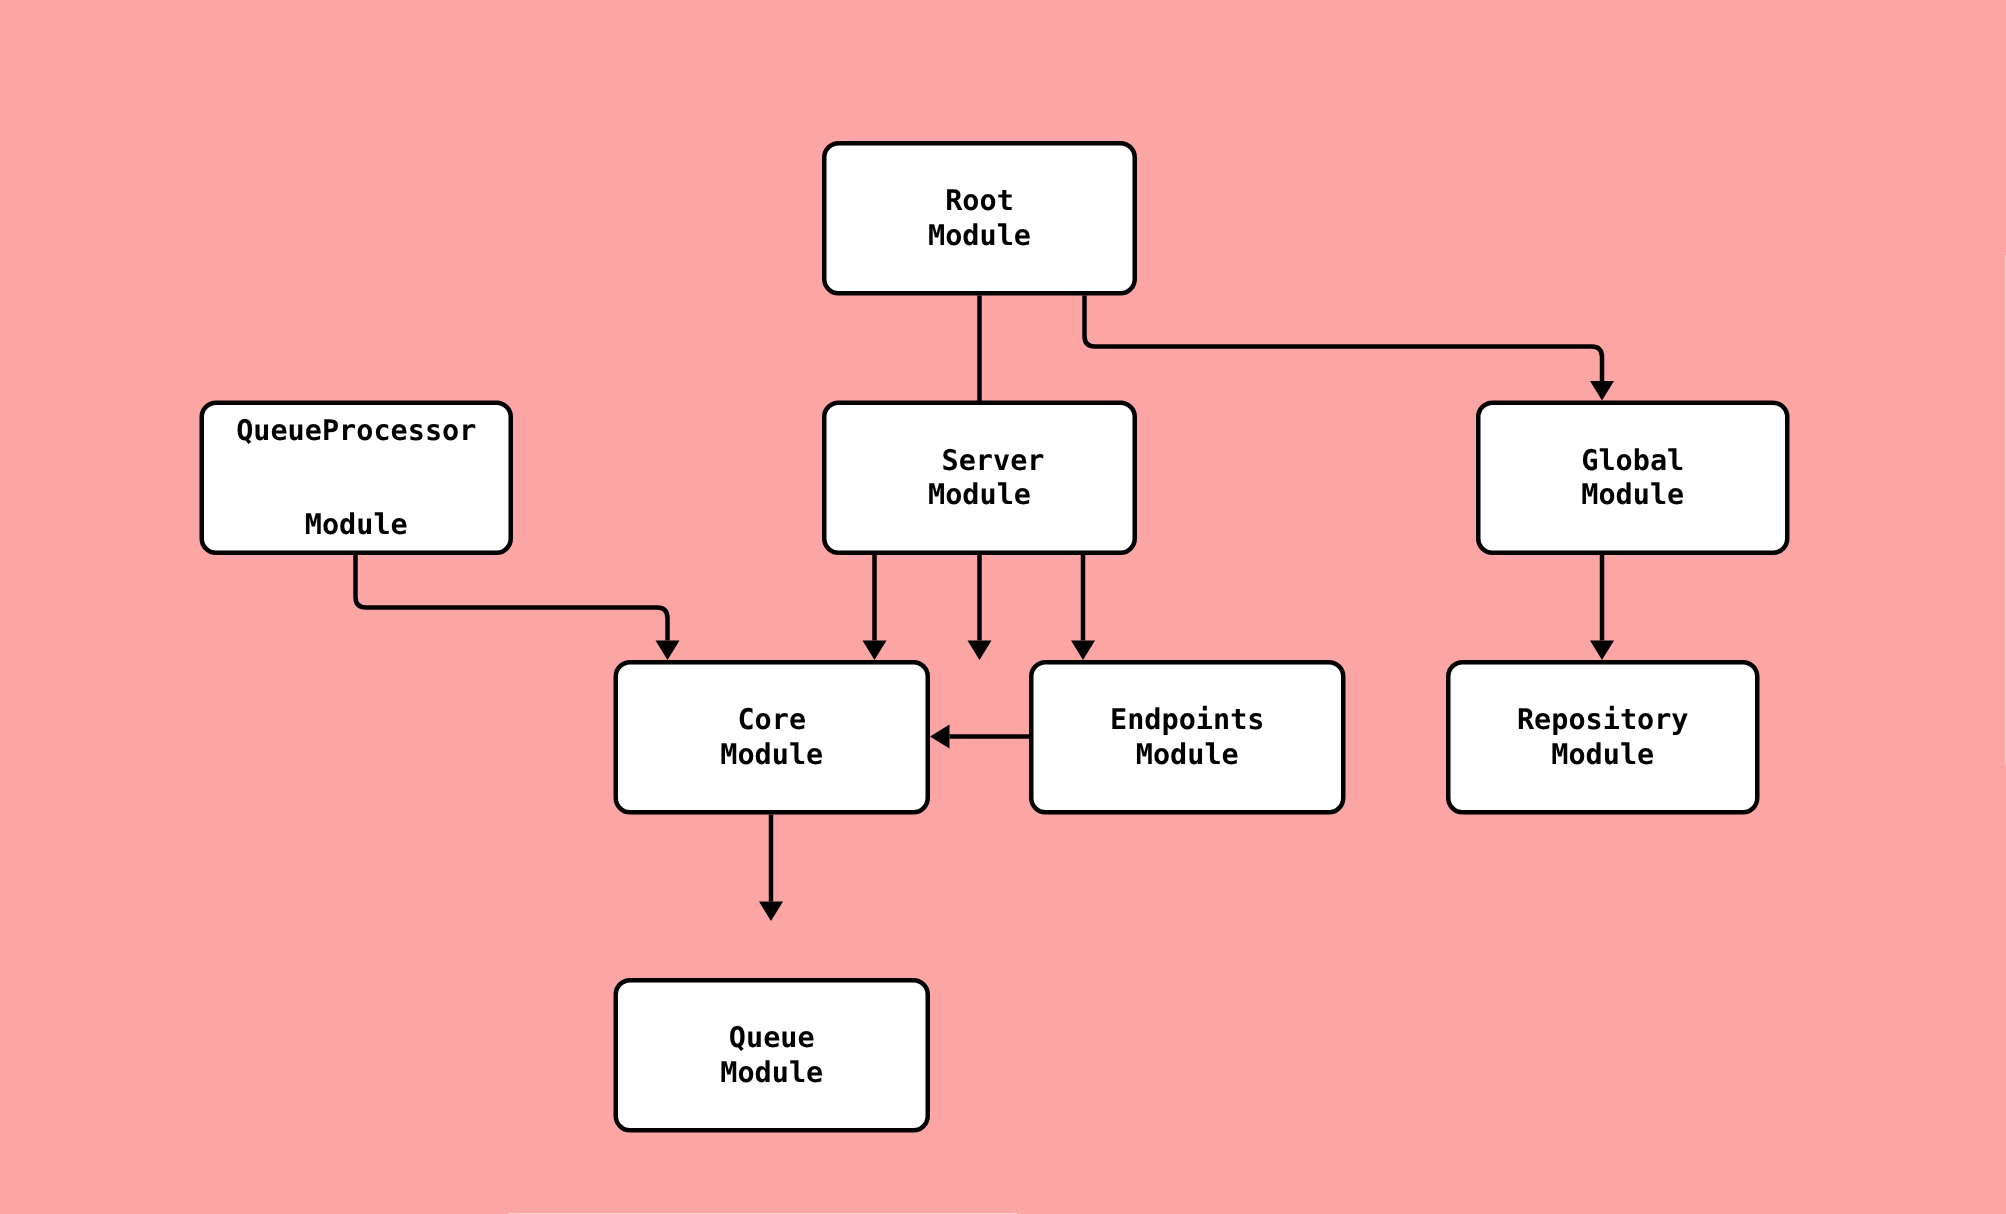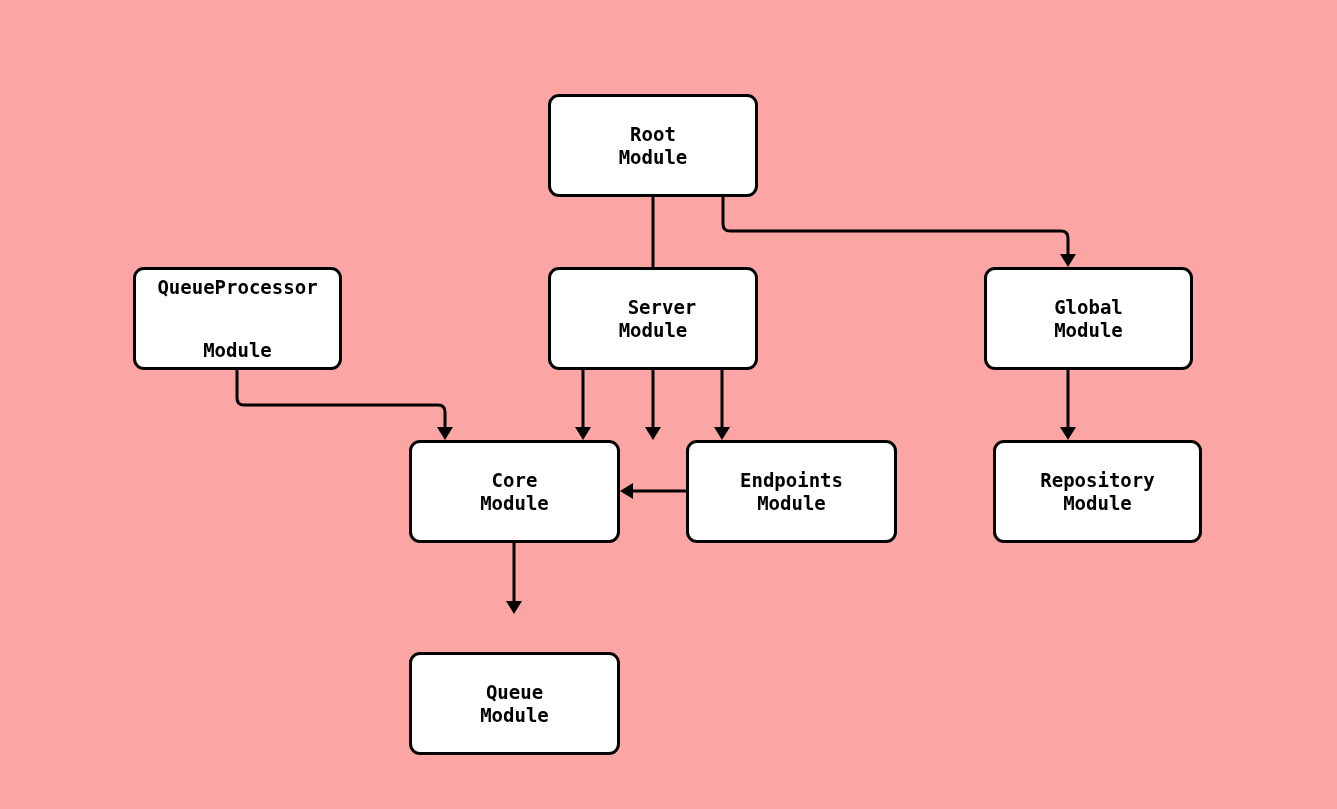--- a/index.html
+++ b/index.html
@@ -101,21 +101,21 @@
       <div class="node-line" style="color: rgb(0, 0, 0);">Module</div>
     </div>
     <div class="node" style="left: 409px; top: 440px; width: 211px; height: 103px; border-width: 3px; border-color: rgb(0, 0, 0); border-radius: 11px;">
       <div class="node-line" style="color: rgb(0, 0, 0);">Core</div>
       <div class="node-line" style="color: rgb(0, 0, 0);">Module</div>
     </div>
     <div class="node" style="left: 686px; top: 440px; width: 211px; height: 103px; border-width: 3px; border-color: rgb(0, 0, 0); border-radius: 11px;">
       <div class="node-line" style="color: rgb(0, 0, 0);">Endpoints</div>
       <div class="node-line" style="color: rgb(0, 0, 0);">Module</div>
     </div>
-    <div class="node" style="left: 993px; top: 440px; width: 209px; height: 103px; border-width: 3px; border-color: rgb(0, 0, 0); border-radius: 11px;">
+    <div class="node" style="left: 964px; top: 440px; width: 209px; height: 103px; border-width: 3px; border-color: rgb(0, 0, 0); border-radius: 11px;">
       <div class="node-line" style="color: rgb(0, 0, 0);">Repository</div>
       <div class="node-line" style="color: rgb(0, 0, 0);">Module</div>
     </div>
     <div class="node" style="left: 409px; top: 614px; width: 211px; height: 103px; border-width: 3px; border-color: rgb(0, 0, 0); border-radius: 11px; margin-top: 38px;">
       <div class="node-line" style="color: rgb(0, 0, 0);">Queue</div>
       <div class="node-line" style="color: rgb(0, 0, 0);">Module</div>
     </div>
   </div>
 
 </body></html>

